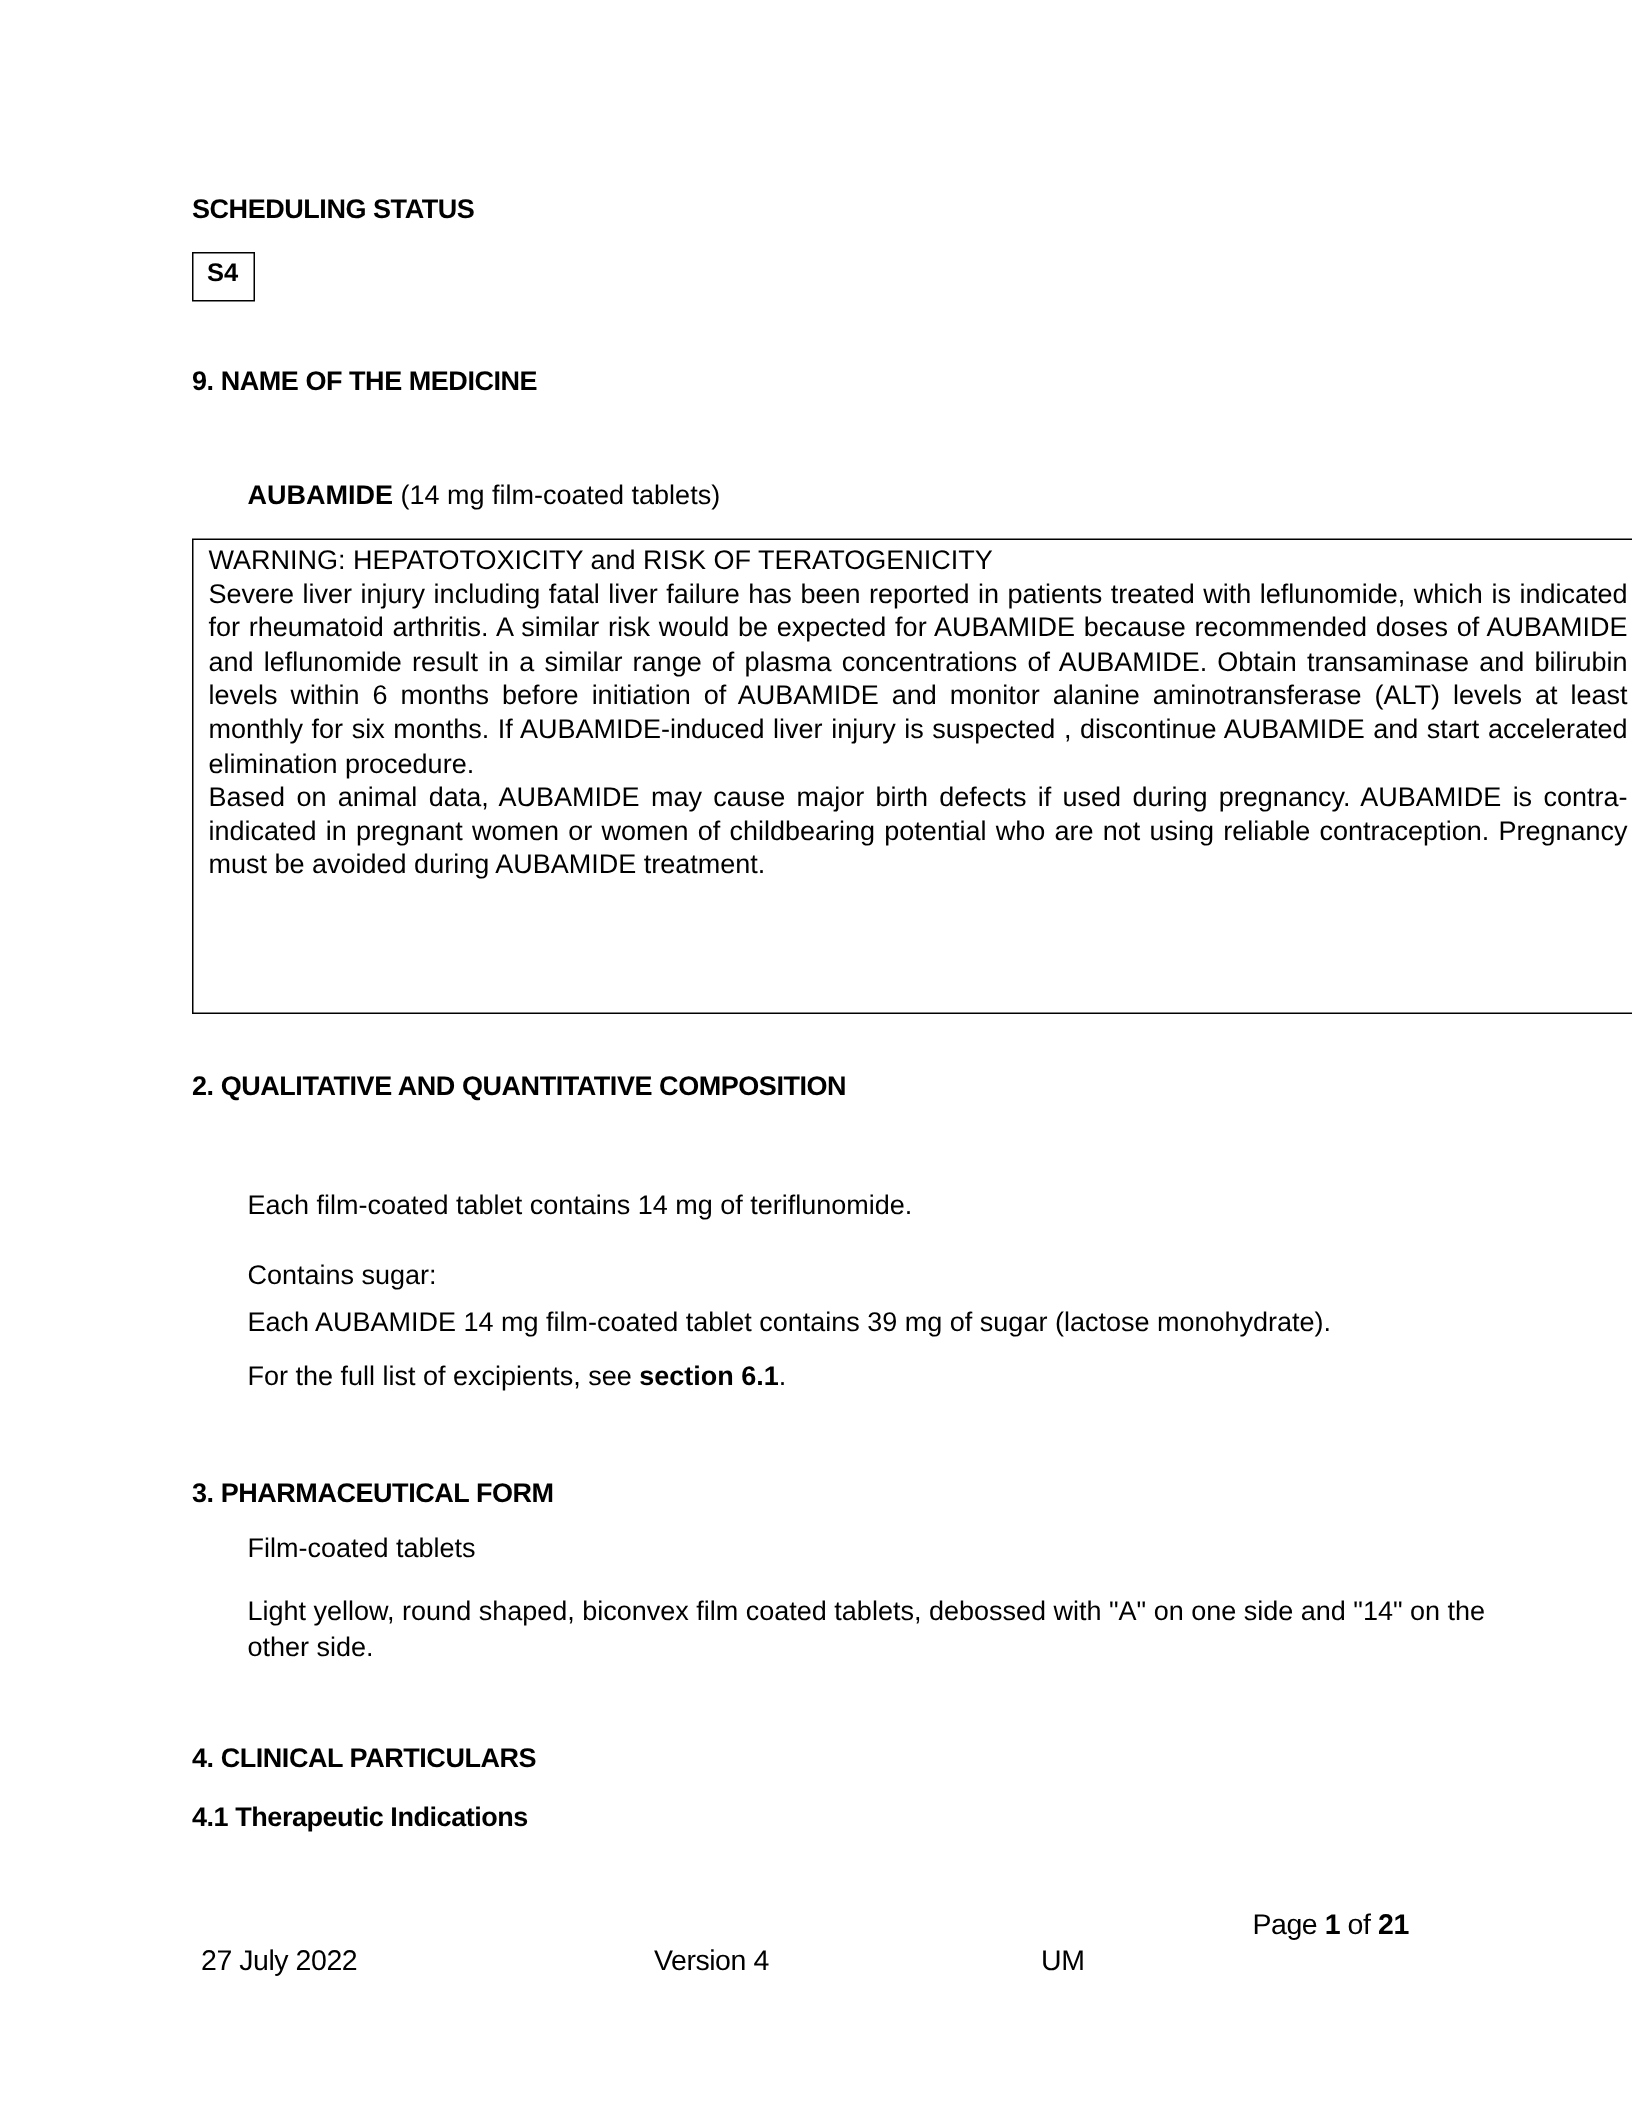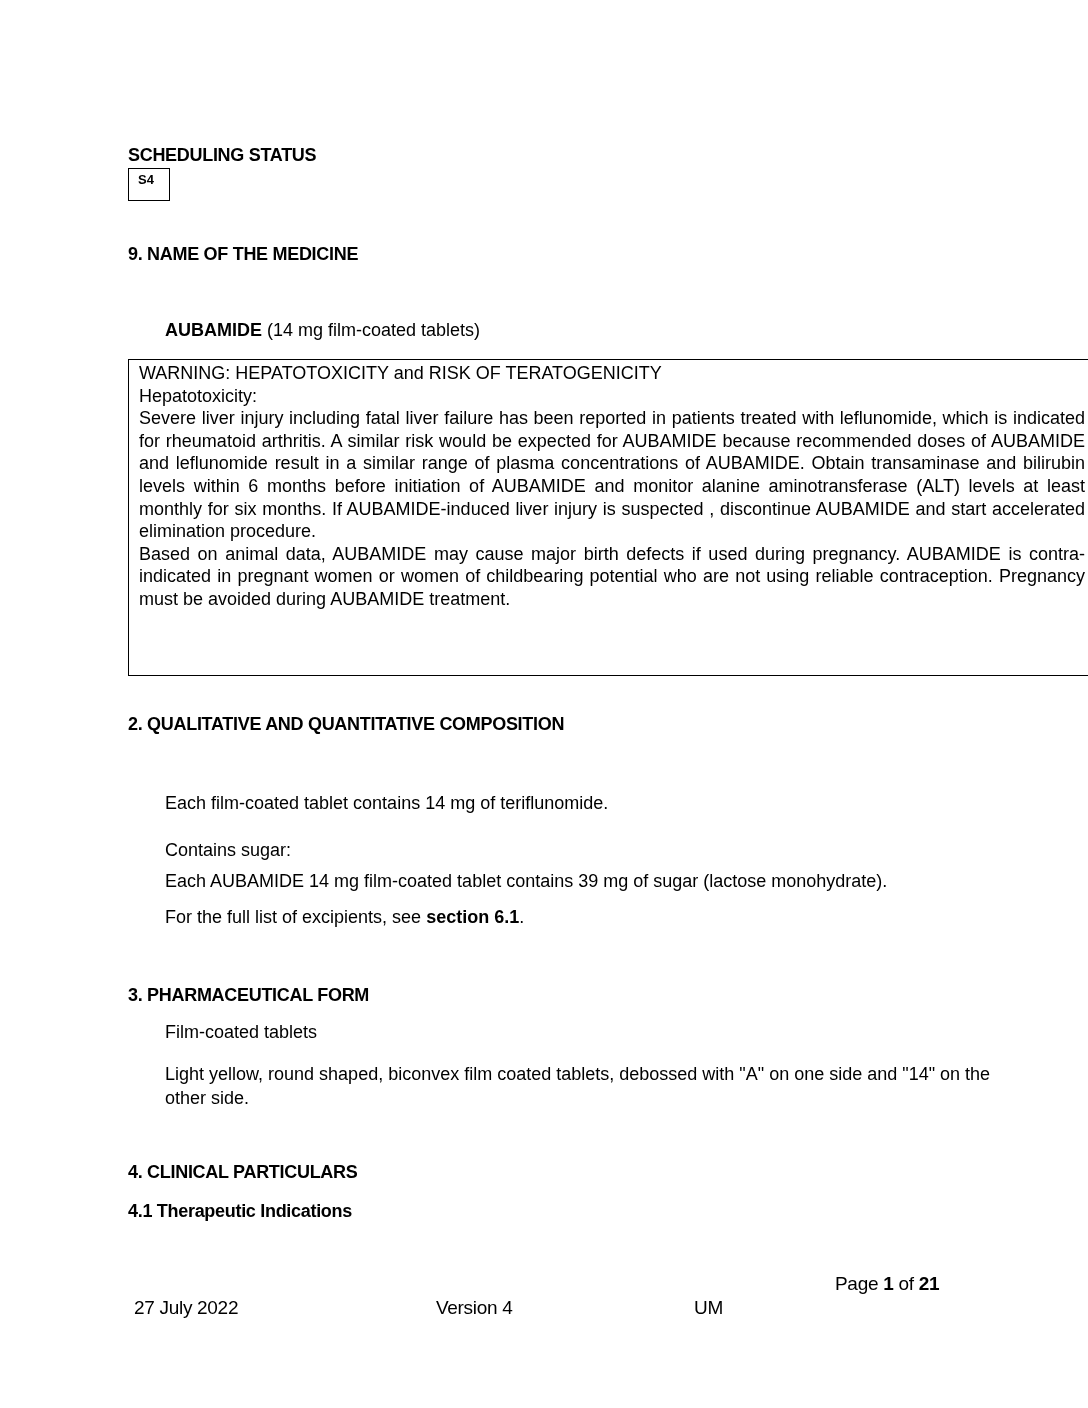--- a/index.html
+++ b/index.html
@@ -1,23 +1,23 @@
 <!DOCTYPE html>
 <html><head>
 <meta charset="utf-8">
 <style>
   html, body { margin:0; padding:0; background:#ffffff; }
   body { width:1088px; height:1408px; position:relative; overflow:hidden;
          font-family:"Liberation Sans", sans-serif; color:#000; }
   .abs { position:absolute; }
   .h { font-weight:bold; font-size:18px; letter-spacing:-0.3px; }
   .p { font-size:18px;margin-left:37px; }
-  #sched-title { left:128px; top:129px;margin-top:16px; }
+  #sched-title { left:128px; top:129px; }
   #s4-box { left:128px; top:168px; width:42px; height:33px; border:1.5px solid #000; box-sizing:border-box; }
-  #s4-box span { position:absolute; left:9px; top:3px; font-weight:bold; font-size:13px; }
+  #s4-box span { position:absolute; left:9px; top:3px; font-weight:bold; font-size:17px; }
   #sec1 { left:128px; top:244px; }
   #name-line { left:128px; top:320px; }
   #warning-box { left:128px; top:359px; width:982px; height:317px; border:1.5px solid #000; box-sizing:border-box;
                  padding:2px 24px 0 10px; font-size:18px; line-height:22.6px; }
   #warning-box .j { text-align:justify; text-align-last:left; }
   #sec2 { left:128px; top:714px; }
   #l1 { left:128px; top:793px; }
   #l2 { left:128px; top:840px; }
   #l3 { left:128px; top:871px; }
   #l4 { left:128px; top:907px; }
@@ -40,21 +40,20 @@
   <span>S4</span>
 </div>
 
 <div class="abs h" id="sec1">9. NAME OF THE MEDICINE</div>
 <div class="abs p" id="name-line">
   <b>AUBAMIDE</b><span> (14 mg film-coated tablets)</span>
 </div>
 
 <div class="abs" id="warning-box">
   <div>WARNING: HEPATOTOXICITY and RISK OF TERATOGENICITY</div>
-  <div>Hepatotoxicity:</div>
   <div class="j">Severe liver injury including fatal liver failure has been reported in patients treated with leflunomide, which is indicated for rheumatoid arthritis. A similar risk would be expected for AUBAMIDE because recommended doses of AUBAMIDE and leflunomide result in a similar range of plasma concentrations of AUBAMIDE. Obtain transaminase and bilirubin levels within 6 months before initiation of AUBAMIDE and monitor alanine aminotransferase (ALT) levels at least monthly for six months. If AUBAMIDE-induced liver injury is suspected , discontinue AUBAMIDE and start accelerated elimination procedure.</div>
   <div class="j">Based on animal data, AUBAMIDE may cause major birth  defects if used during pregnancy. AUBAMIDE  is contra-indicated in pregnant women or women of childbearing potential who are not using reliable contraception. Pregnancy must be avoided during AUBAMIDE treatment.</div>
 </div>
 
 <div class="abs h" id="sec2">2. QUALITATIVE AND QUANTITATIVE COMPOSITION</div>
 <div class="abs p" id="l1">Each film-coated tablet contains 14 mg of teriflunomide.</div>
 <div class="abs p" id="l2">Contains sugar:</div>
 <div class="abs p" id="l3">Each AUBAMIDE 14 mg film-coated tablet contains 39 mg of sugar (lactose monohydrate).</div>
 <div class="abs p" id="l4">
   <span>For the full list of excipients, see </span><b>section 6.1</b><span>.</span>

